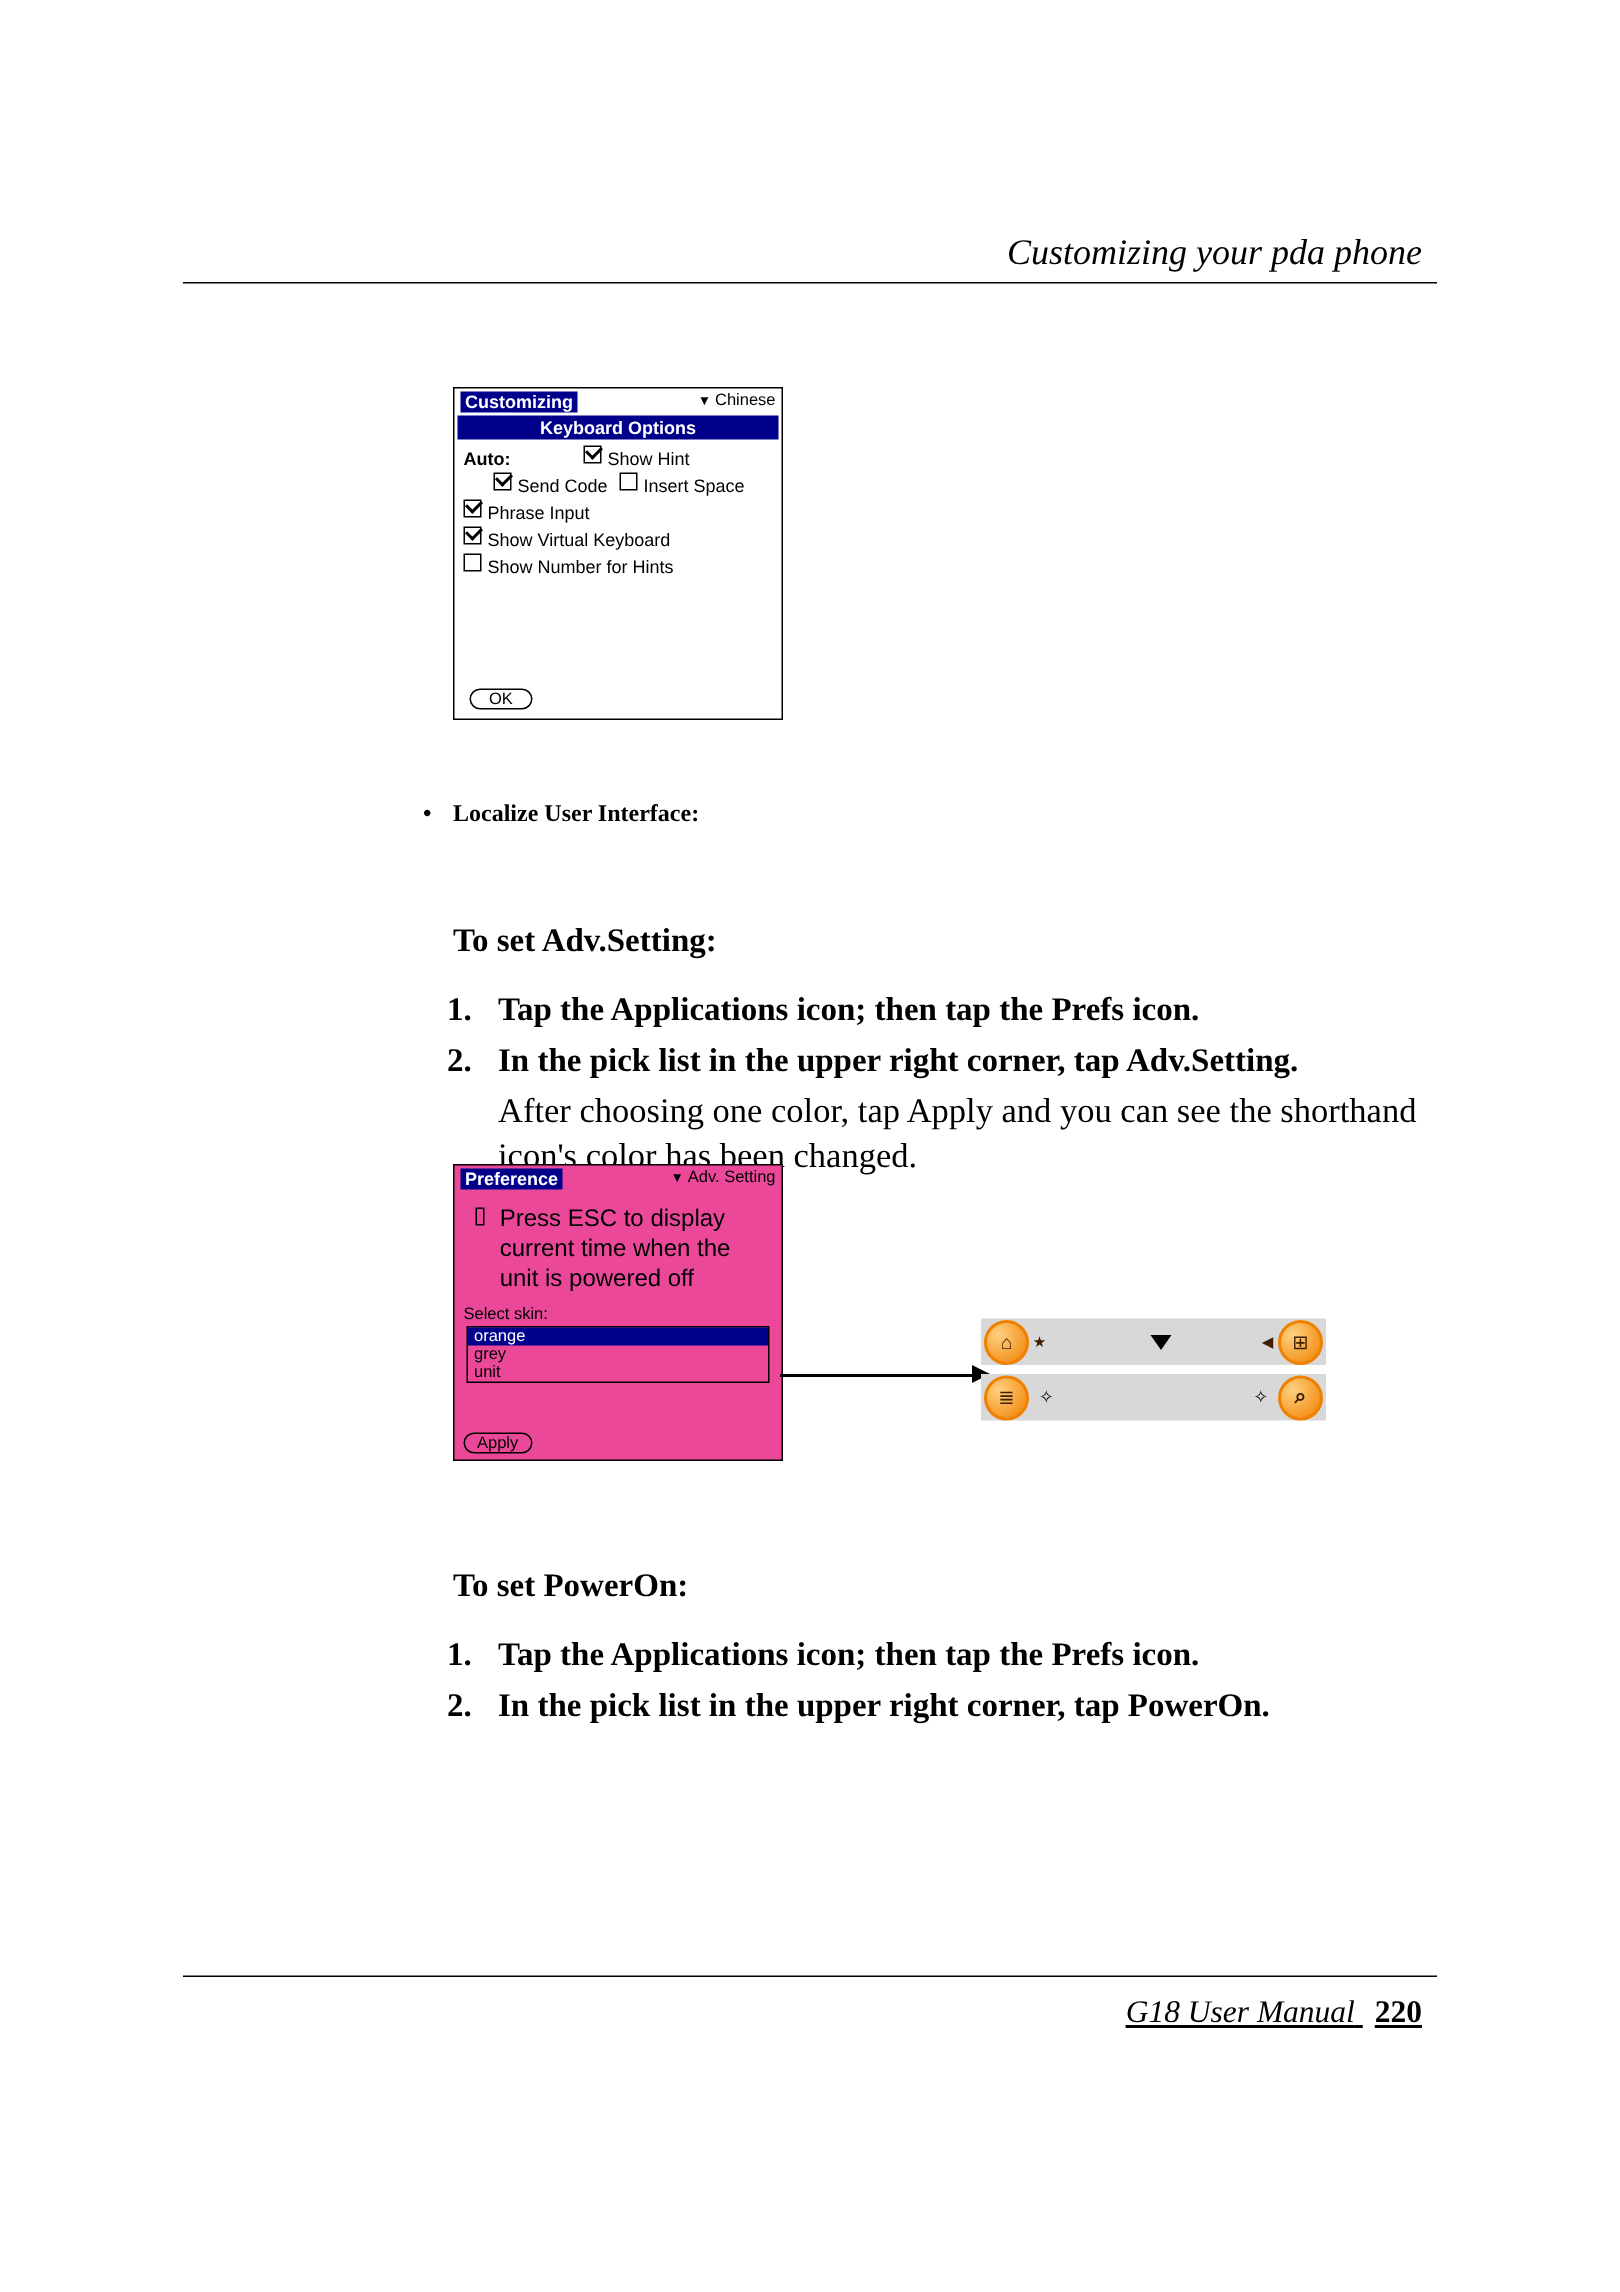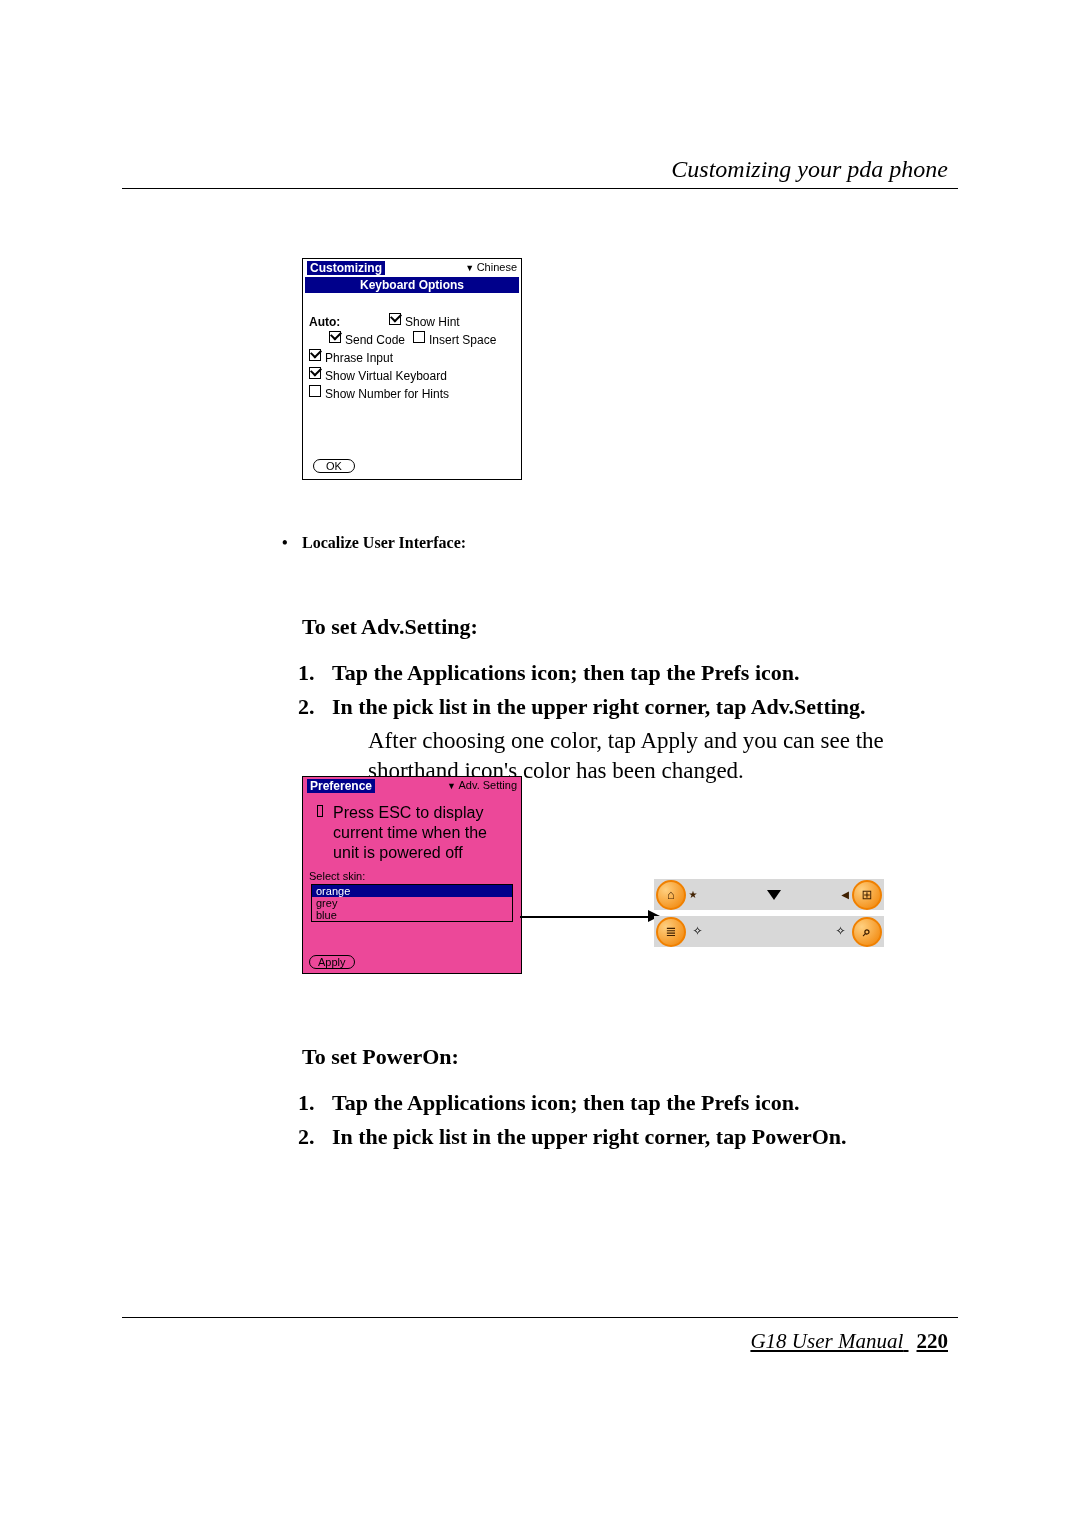--- a/index.html
+++ b/index.html
@@ -80,21 +80,20 @@
   }
   .num-marker {
     position: absolute;
     left: -34px;
     font-weight: bold;
   }
   .para {
     font-size: 23px;
     left: 210px;
     line-height: 1.3;
-    margin-left: 36px;
   }
   .h2 {
     font-weight: bold;
     font-size: 22px;
   }
 
   
   .pda1 {
     position: absolute;
     left: 180px;
@@ -125,21 +124,21 @@
   .pda1-subhdr {
     background: #00008b;
     color: #fff;
     text-align: center;
     font-weight: bold;
     font-size: 12px;
     padding: 1px 0;
     margin: 0 2px;
   }
   .pda1-body {
-    padding: 20px 6px;
+    padding: 4px 6px;
     line-height: 1.5;
   }
   .pda1-body .row { display: flex; }
   .chk {
     display: inline-block;
     width: 10px; height: 10px;
     border: 1px solid #000;
     margin-right: 4px;
     vertical-align: middle;
     position: relative;
@@ -317,21 +316,21 @@
     </div>
     <div class="pda2-body">
       <div class="esc-row">
         <span class="chk"></span>
         <span class="esc-text">Press ESC to display current time when the unit is powered off</span>
       </div>
       <div class="skin-label">Select skin:</div>
       <div class="skin-list">
         <div class="sel">orange</div>
         <div>grey</div>
-        <div>blue</div>
+        <div>unit</div>
       </div>
     </div>
     <div class="applybtn">Apply</div>
   </div>
 
   <div class="pline" style="left:398px; top:850px; width:134px"></div>
   <div class="pointer" style="left:526px; top:844px"></div>
 
   <div class="dock">
     <div class="dock-row">

